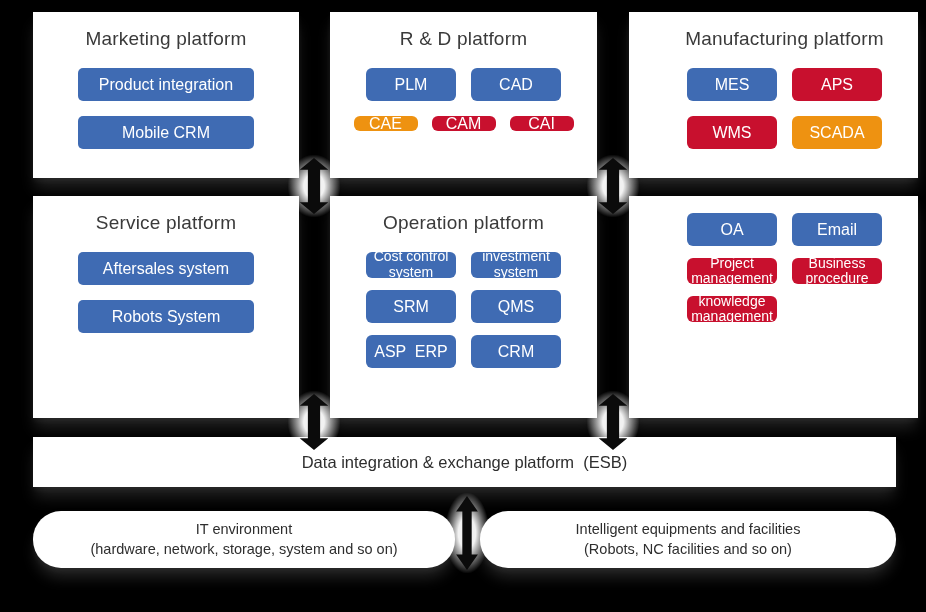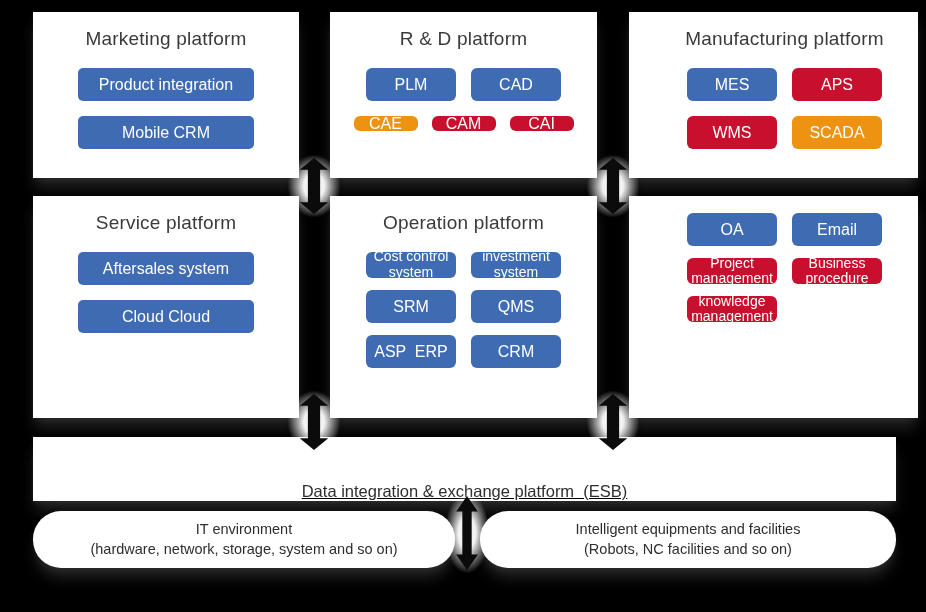--- a/index.html
+++ b/index.html
@@ -60,22 +60,22 @@
   .chip.blue   { background: var(--color-blue, #3f6bb3); }
   .chip.red    { background: var(--color-red, #c8102e); }
   .chip.orange { background: var(--color-orange, #ee9211); }
   .chip.wide { width: 176px; height: 33px; margin: 0 auto; }
   .chip.md   { width: 90px;  height: 33px; border-radius: 6px; }
   .chip.sm   { width: 64px;  height: 15px; border-radius: 6px; }
   .chip.two  { width: 90px;  height: 26px; font-size: 14px; border-radius: 6px; }
 
   
   .bar {
-    left: 33px; top: 437px; width: 863px; height: 64px;
-    display: flex; align-items: flex-end; justify-content: center; text-decoration: underline;
+    left: 33px; top: 437px; width: 863px; height: 50px;
+    display: flex; align-items: center; justify-content: center;
   }
   .bar .esb-label {
     font-size: 16.5px;
     color: var(--color-body_text, #2e2e2e);
     white-space: pre-wrap;
   }
 
   
   .fbox {
     top: 511px; height: 57px;
@@ -152,21 +152,21 @@
     </div>
   </section>
 
   <section class="card r2 c1">
     <h2>Service platform</h2>
     <div class="rows">
       <div class="row">
           <div class="chip wide blue">Aftersales system</div>
         </div>
       <div class="row">
-          <div class="chip wide blue">Cloud Cloud</div>
+          <div class="chip wide blue">Robots System</div>
         </div>
     </div>
   </section>
 
   <section class="card r2 c2">
     <h2>Operation platform</h2>
     <div class="rows tight">
       <div class="row pairfix">
         <div class="chip two blue">Cost control system</div>
         <div class="chip two blue">investment system</div>

